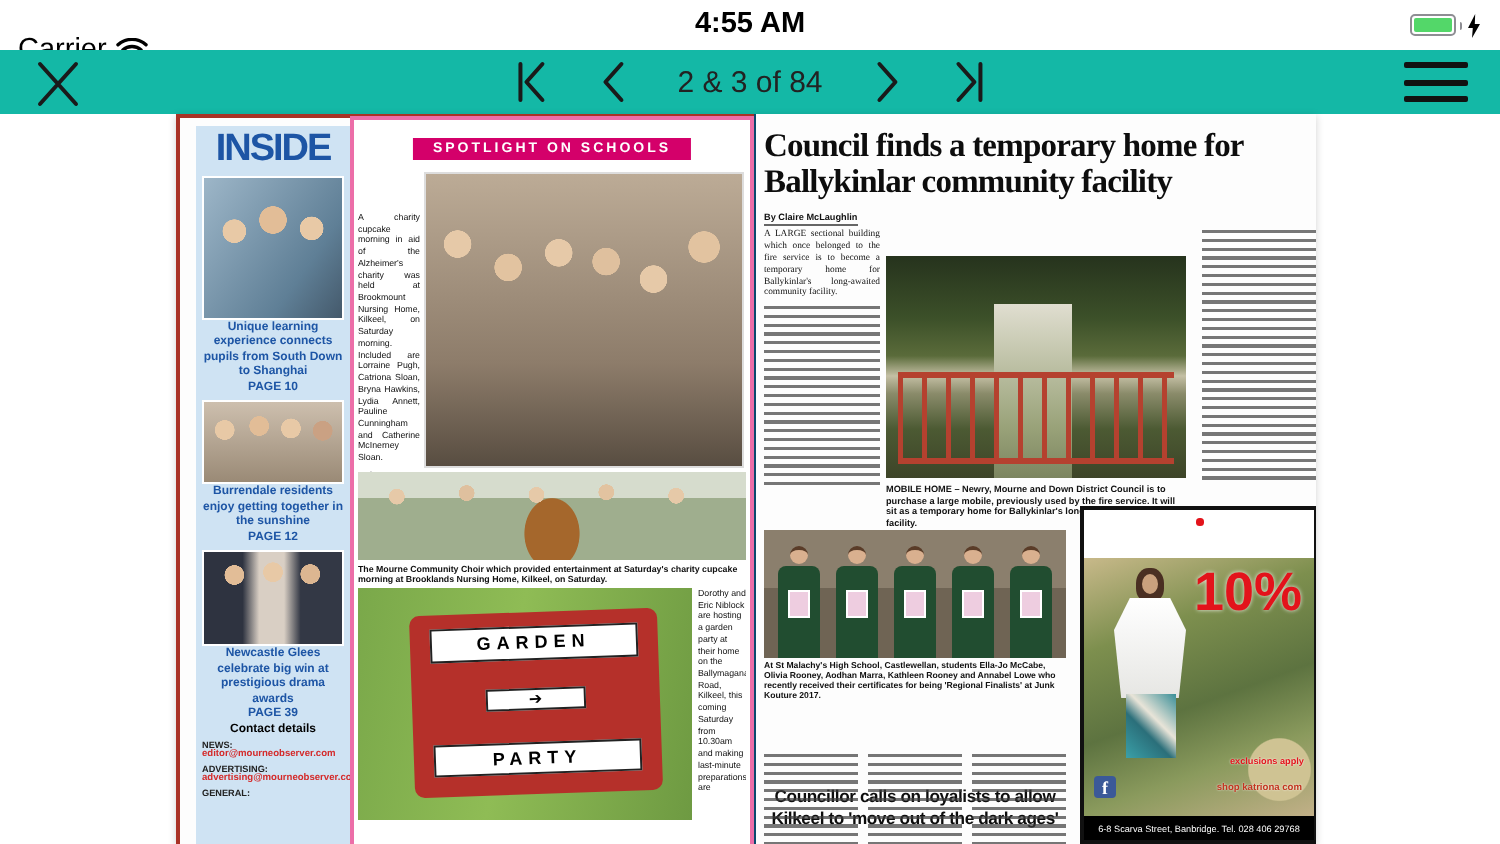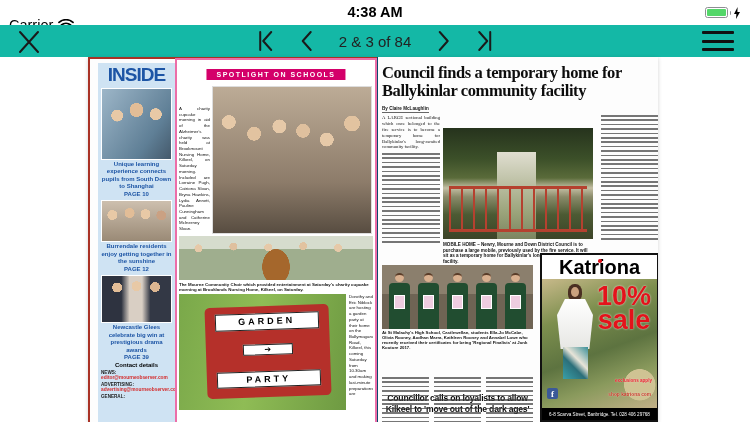--- a/index.html
+++ b/index.html
@@ -202,21 +202,21 @@
 <div class="statusbar">
   <div class="sb-left">
     <span>Carrier</span>
     <svg width="16" height="12" viewBox="0 0 16 12">
       <path d="M1 3.4a10.4 10.4 0 0 1 14 0" fill="none" stroke="#000" stroke-width="1.7" stroke-linecap="round"></path>
       <path d="M3.4 6a7 7 0 0 1 9.2 0" fill="none" stroke="#000" stroke-width="1.7" stroke-linecap="round"></path>
       <path d="M5.8 8.5a3.6 3.6 0 0 1 4.4 0" fill="none" stroke="#000" stroke-width="1.7" stroke-linecap="round"></path>
       <circle cx="8" cy="10.6" r="1.3" fill="#000"></circle>
     </svg>
   </div>
-  <div class="sb-time">4:38 AM</div>
+  <div class="sb-time">4:55 AM</div>
   <div class="sb-right">
     <div class="bat">
         <div class="bat-fill"></div>
       </div>
     <div class="bat-nub"></div>
     <svg width="8" height="12" viewBox="0 0 8 12">
       <path d="M4.6 0 L1 7 h2.4 L3 12 L7 5 H4.4 Z" fill="#000"></path>
     </svg>
   </div>
 </div>
@@ -356,31 +356,29 @@
         </div>
     </div>
     <div class="cap-students">At St Malachy's High School, Castlewellan, students Ella-Jo McCabe, Olivia Rooney, Aodhan Marra, Kathleen Rooney and Annabel Lowe who recently received their certificates for being 'Regional Finalists' at Junk Kouture 2017.</div>
     <div class="headline2">Councillor calls on loyalists to allow Kilkeel to 'move out of the dark ages'</div>
     <div class="a2col sim" style="left:4px"></div>
     <div class="a2col sim" style="left:56px"></div>
     <div class="a2col sim" style="left:108px"></div>
 
     <div class="ad">
       <div class="ad-logo">
-        <span>Katriona</span>
         <span class="ad-dot"></span>
       </div>
       <div class="ad-photo">
         <div class="fig-hair"></div>
         <div class="fig-face"></div>
         <div class="fig-blazer"></div>
         <div class="fig-skirt"></div>
         <div class="ad-offer">
           <div>10%</div>
-          <div>sale</div>
         </div>
         <div class="ad-disc">exclusions apply</div>
         <div class="ad-fb">f</div>
         <div class="ad-web">shop katriona com</div>
       </div>
       <div class="ad-addr">6-8 Scarva Street, Banbridge. Tel. 028 406 29768</div>
     </div>
   </div>
 </div>
 

